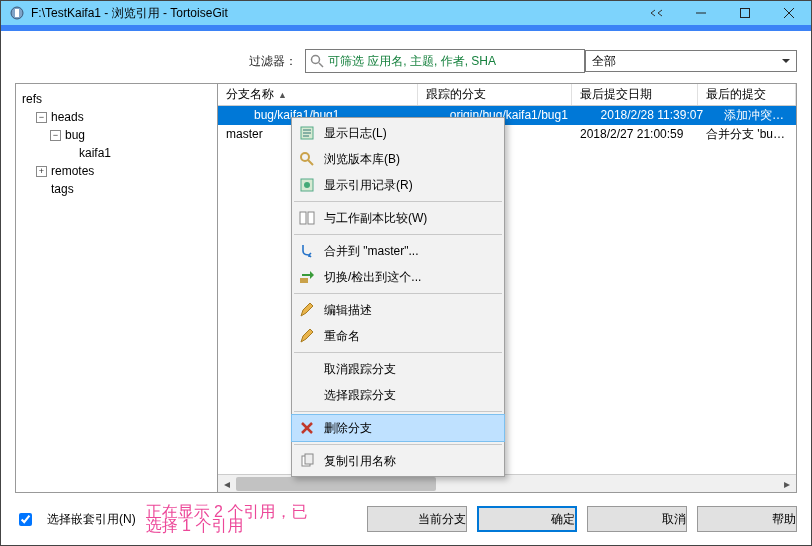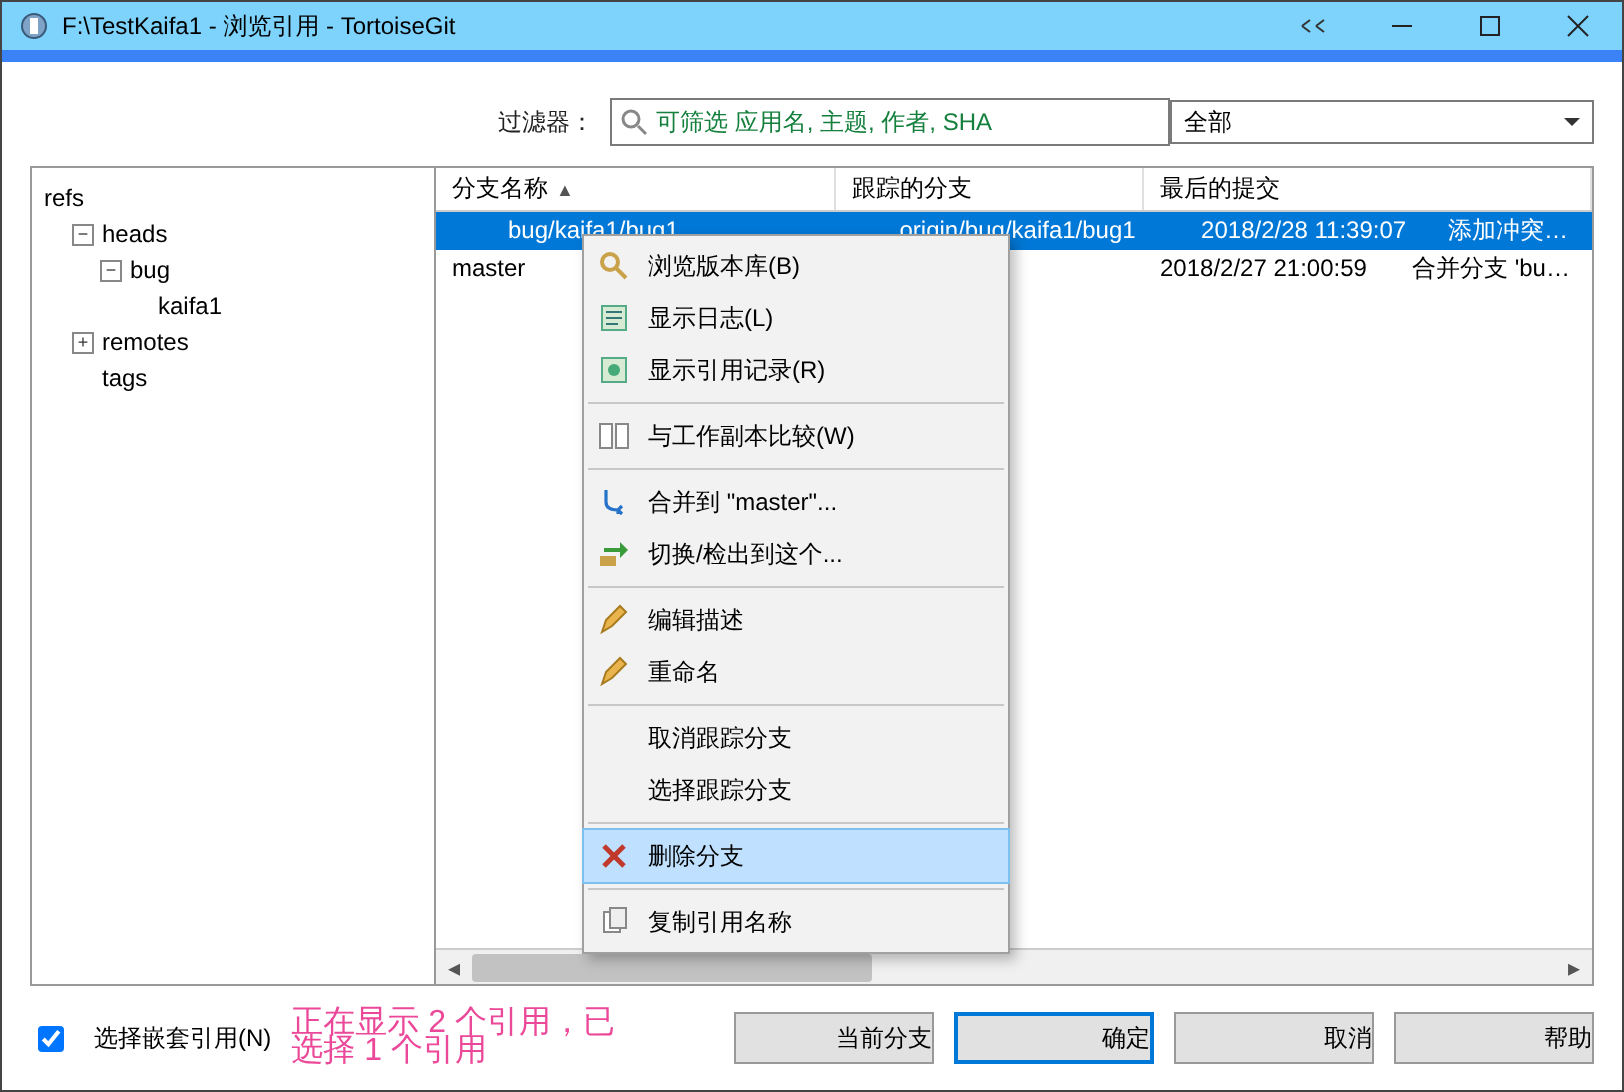--- a/index.html
+++ b/index.html
@@ -138,20 +138,23 @@
     </div>
     <div class="listwrap">
       <div class="header">
         <div class="hcell col0">
             <span>分支名称</span>
             <span class="sort">▲</span>
           </div>
         <div class="hcell col1">
             <span>跟踪的分支</span>
           </div>
+        <div class="hcell col2">
+            <span>最后提交日期</span>
+          </div>
         <div class="hcell col3">
             <span>最后的提交</span>
           </div>
       </div>
       <div class="rows" id="rows">
           <div class="row sel">
             <div class="cell col0">bug/kaifa1/bug1</div>
             <div class="cell col1">origin/bug/kaifa1/bug1</div>
             <div class="cell col2">2018/2/28 11:39:07</div>
             <div class="cell col3">添加冲突测试</div>
@@ -191,40 +194,40 @@
       </div>
     <div class="btn">
         <span>帮助</span>
       </div>
   </div>
 
   <div class="ctxmenu" id="ctxmenu">
       <div class="mi">
         <span class="ic">
           <svg width="16" height="16">
-            <circle cx="6" cy="6" r="4" fill="none" stroke="#caa24a" stroke-width="2"></circle>
-            <line x1="9" y1="9" x2="14" y2="14" stroke="#caa24a" stroke-width="2"></line>
-          </svg>
-        </span>
-        <span>浏览版本库(B)</span>
-      </div>
-      <div class="mi">
-        <span class="ic">
-          <svg width="16" height="16">
             <rect x="2" y="2" width="12" height="12" fill="#d7ead3" stroke="#5a8"></rect>
             <line x1="4" y1="5" x2="12" y2="5" stroke="#377"></line>
             <line x1="4" y1="8" x2="12" y2="8" stroke="#377"></line>
             <line x1="4" y1="11" x2="10" y2="11" stroke="#377"></line>
           </svg>
         </span>
         <span>显示日志(L)</span>
       </div>
       <div class="mi">
         <span class="ic">
           <svg width="16" height="16">
+            <circle cx="6" cy="6" r="4" fill="none" stroke="#caa24a" stroke-width="2"></circle>
+            <line x1="9" y1="9" x2="14" y2="14" stroke="#caa24a" stroke-width="2"></line>
+          </svg>
+        </span>
+        <span>浏览版本库(B)</span>
+      </div>
+      <div class="mi">
+        <span class="ic">
+          <svg width="16" height="16">
             <rect x="2" y="2" width="12" height="12" fill="#d7ead3" stroke="#5a8"></rect>
             <circle cx="8" cy="8" r="3" fill="#4a7"></circle>
           </svg>
         </span>
         <span>显示引用记录(R)</span>
       </div>
       <hr>
       <div class="mi">
         <span class="ic">
           <svg width="16" height="16">

